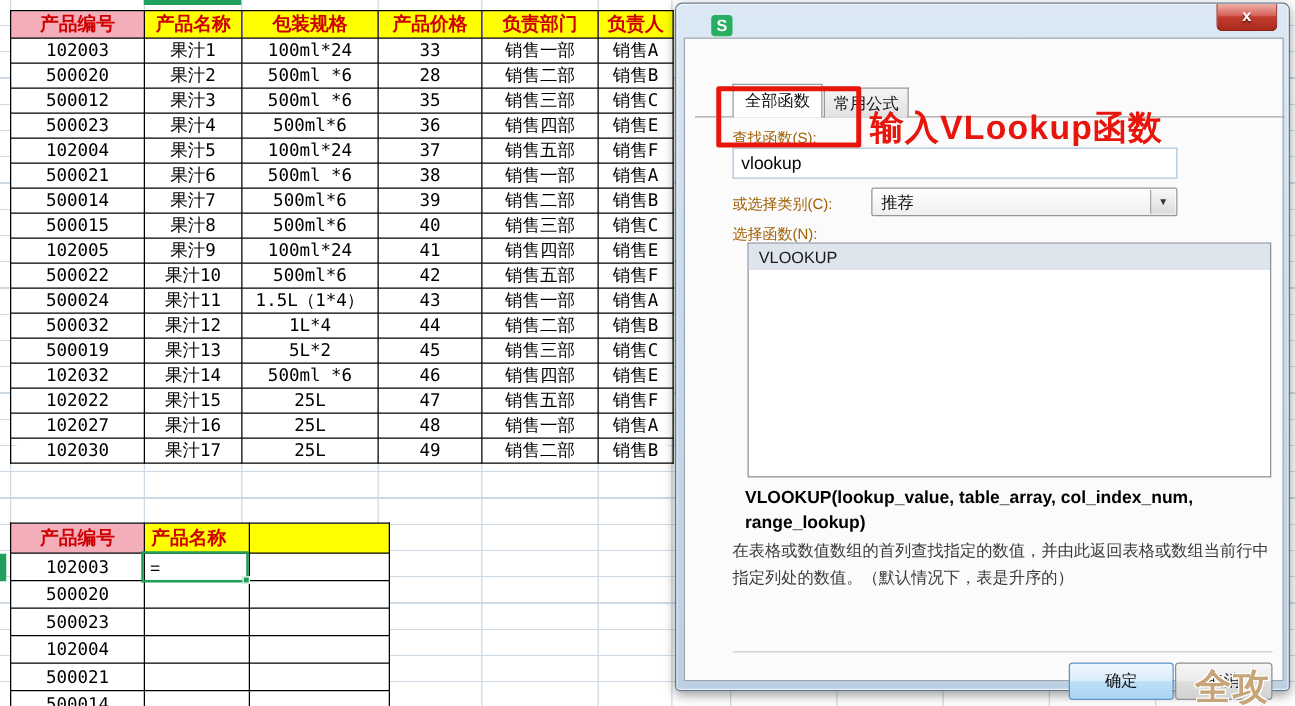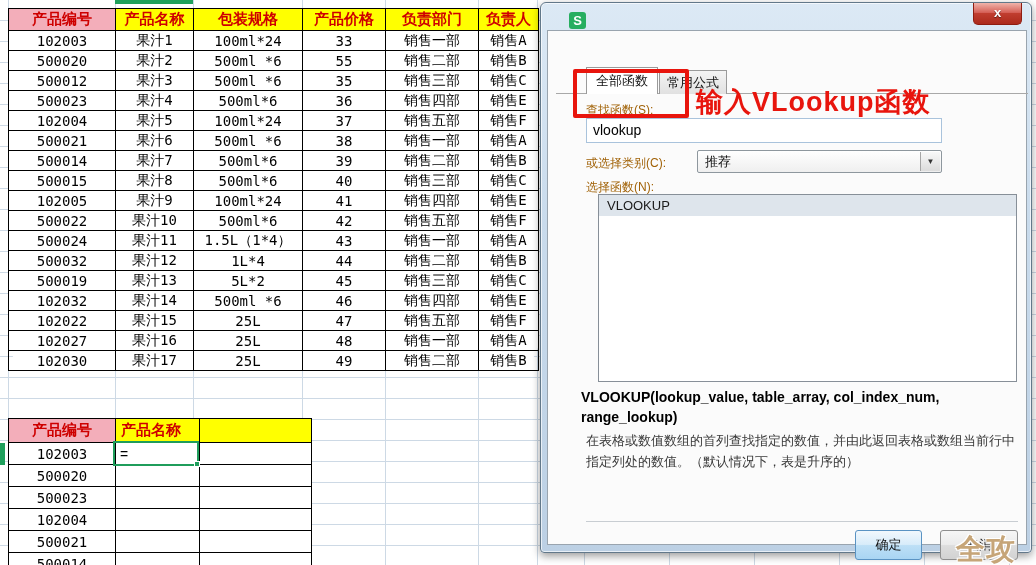--- a/index.html
+++ b/index.html
@@ -68,28 +68,28 @@
                background:linear-gradient(180deg,#FFFFFF,#EFEFEF);
                border:1px solid #8E979E; border-radius:2px; font-size:13px; color:#111;
                line-height:21px; padding-left:7px; cursor:pointer; }
   .combo-arrow { position:absolute; right:1px; top:1px; width:20px; height:19px;
                background:linear-gradient(180deg,#F8F8F8,#DCDCDC);
                border-left:1px solid #A5A5A5; text-align:center; font-size:8px; line-height:19px; color:#333; }
   .dlg-list { position:absolute; left:50px; top:163px; width:419px; height:188px;
               background:#fff; border:1px solid #878F98; }
   .list-item-selected { height:21px; background:#DEE5EC; font-size:13px; color:#1A1A1A;
               line-height:21px; padding-left:8px; cursor:pointer; }
-  .dlg-signature { position:absolute; left:33px; top:356px; width:400px; font-size:14px;
+  .dlg-signature { position:absolute; left:48px; top:356px; width:400px; font-size:14px;
               font-weight:bold; color:#000; line-height:20px; }
   .dlg-desc { position:absolute; left:38px; top:399px; width:437px; font-size:13px;
               color:#3A3A3A; line-height:21px; }
   .dlg-divider { position:absolute; left:38px; top:490px; width:432px; height:1px; background:#C8CDD2; }
   .btn { position:absolute; top:499px; height:30px; font-size:13px; color:#111; text-align:center;
          line-height:28px; border-radius:3px; cursor:pointer; }
-  .btn-ok { left:307px; width:67px; border:1px solid #5A93C3;
+  .btn-ok { left:307px; width:84px; border:1px solid #5A93C3;
             background:linear-gradient(180deg,#F1F8FD,#D8ECFA 48%,#BDDFF6 52%,#A9D5F3); }
   .btn-cancel { left:392px; width:78px; border:1px solid #8E8E8E;
             background:linear-gradient(180deg,#F6F6F6,#EBEBEB 48%,#DDDDDD 52%,#D2D2D2); }
 
   
   .red-rect { position:absolute; left:573px; top:69px; width:116px; height:49px;
               border:4px solid #E8150D; border-radius:2px; z-index:6; }
   .red-note { position:absolute; left:696px; top:84px; font-size:27px; font-weight:bold;
               color:#E8150D; z-index:6; letter-spacing:1px; white-space:nowrap; }
 
@@ -146,21 +146,21 @@
           <td>果汁1</td>
           <td>100ml*24</td>
           <td>33</td>
           <td>销售一部</td>
           <td>销售A</td>
         </tr>
         <tr>
           <td>500020</td>
           <td>果汁2</td>
           <td>500ml *6</td>
-          <td>55</td>
+          <td>28</td>
           <td>销售二部</td>
           <td>销售B</td>
         </tr>
         <tr>
           <td>500012</td>
           <td>果汁3</td>
           <td>500ml *6</td>
           <td>35</td>
           <td>销售三部</td>
           <td>销售C</td>

